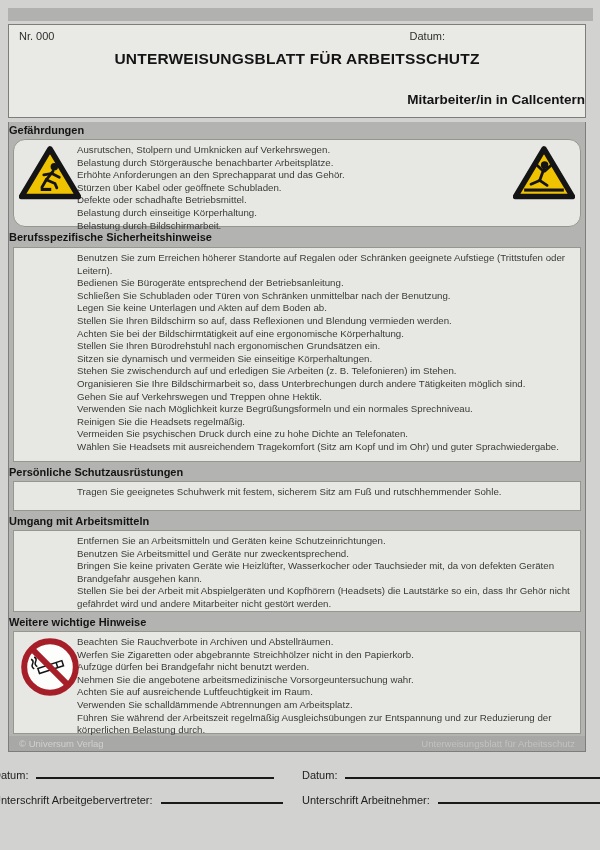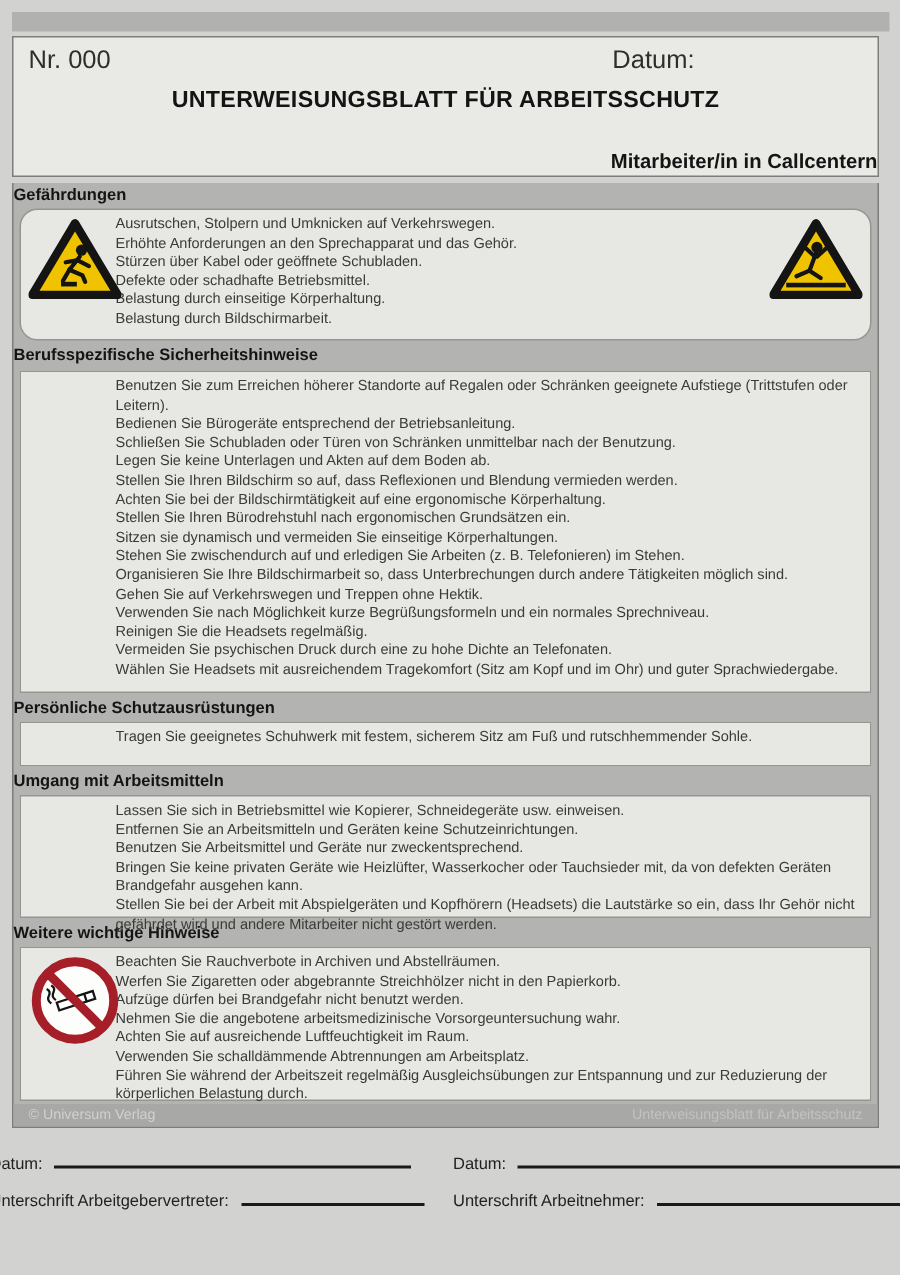--- a/index.html
+++ b/index.html
@@ -10,21 +10,21 @@
     font-family:"Liberation Sans", sans-serif;
     color:#3d3d3d;
   }
   .top-bar { position:absolute; left:8px; top:8px; width:585px; height:13px; background:#b1b1af; }
 
   
   .doc-header {
     position:absolute; left:8px; top:24px; width:578px; height:94px;
     background:#e9e9e6; border:1px solid #7d7d7b;
   }
-  .hdr-row { display:flex; justify-content:space-between; padding:5px 2px 0 10px; font-size:17px; color:#2e2e2c; }
+  .hdr-row { display:flex; justify-content:space-between; padding:5px 20px 0 10px; font-size:11px; color:#2e2e2c; }
   .hdr-row .right { margin-right:120px; }
   .doc-title { text-align:center; font-size:15.5px; font-weight:bold; color:#141414; margin-top:8px; letter-spacing:0.2px; }
   .doc-subtitle { text-align:right; font-size:13.5px; font-weight:bold; color:#141414; margin-top:24px; }
 
   
   .doc-main {
     position:absolute; left:8px; top:122px; width:578px; height:630px;
     background:#b3b3b1; border:1px solid #7d7d7b; border-top:none;
     display:flex; flex-direction:column;
   }
@@ -101,20 +101,21 @@
             <path d="M53,45 L65,51"></path>
             <path d="M52,45 L40,47"></path>
             <path d="M44,55 L37,67"></path>
             <path d="M44,55 L58,61 L61,68"></path>
           </g>
           <rect x="35" y="68" width="17" height="5" fill="#141414"></rect>
         </svg>
       </span>
       <div class="lines">
           <div class="line">Ausrutschen, Stolpern und Umknicken auf Verkehrswegen.</div>
+          <div class="line">Belastung durch Störgeräusche benachbarter Arbeitsplätze.</div>
           <div class="line">Erhöhte Anforderungen an den Sprechapparat und das Gehör.</div>
           <div class="line">Stürzen über Kabel oder geöffnete Schubladen.</div>
           <div class="line">Defekte oder schadhafte Betriebsmittel.</div>
           <div class="line">Belastung durch einseitige Körperhaltung.</div>
           <div class="line">Belastung durch Bildschirmarbeit.</div>
         </div>
       <span class="icon-right">
         <svg viewBox="0 0 100 88">
           <polygon points="50,5 96,82 4,82" fill="#f0c300" stroke="#141414" stroke-width="9" stroke-linejoin="round"></polygon>
           <circle cx="51" cy="31" r="6" fill="#141414"></circle>
@@ -154,21 +155,20 @@
     <div class="sec-bar">Persönliche Schutzausrüstungen</div>
     <div class="content c3">
       <div class="lines">
           <div class="line">Tragen Sie geeignetes Schuhwerk mit festem, sicherem Sitz am Fuß und rutschhemmender Sohle.</div>
         </div>
     </div>
 
     <div class="sec-bar">Umgang mit Arbeitsmitteln</div>
     <div class="content c4">
       <div class="lines">
-          <div class="line">Lassen Sie sich in Betriebsmittel wie Kopierer, Schneidegeräte usw. einweisen.</div>
           <div class="line">Entfernen Sie an Arbeitsmitteln und Geräten keine Schutzeinrichtungen.</div>
           <div class="line">Benutzen Sie Arbeitsmittel und Geräte nur zweckentsprechend.</div>
           <div class="line">Bringen Sie keine privaten Geräte wie Heizlüfter, Wasserkocher oder Tauchsieder mit, da von defekten Geräten Brandgefahr ausgehen kann.</div>
           <div class="line">Stellen Sie bei der Arbeit mit Abspielgeräten und Kopfhörern (Headsets) die Lautstärke so ein, dass Ihr Gehör nicht gefährdet wird und andere Mitarbeiter nicht gestört werden.</div>
         </div>
     </div>
 
     <div class="sec-bar">Weitere wichtige Hinweise</div>
     <div class="content c5">
       <span class="icon-smoke">

